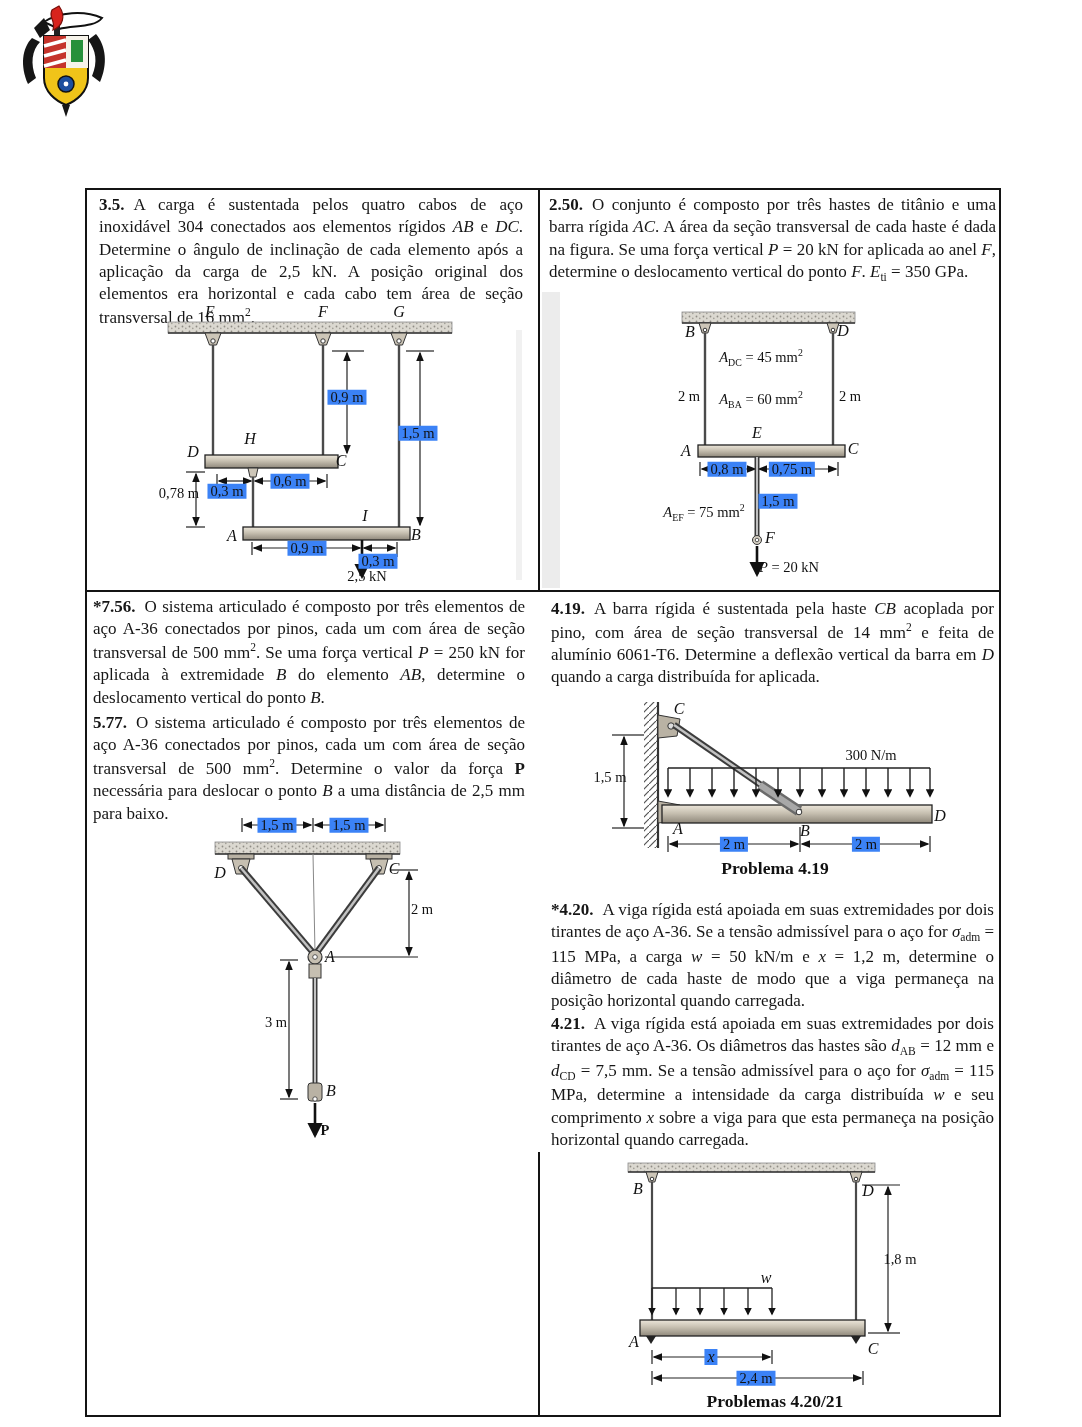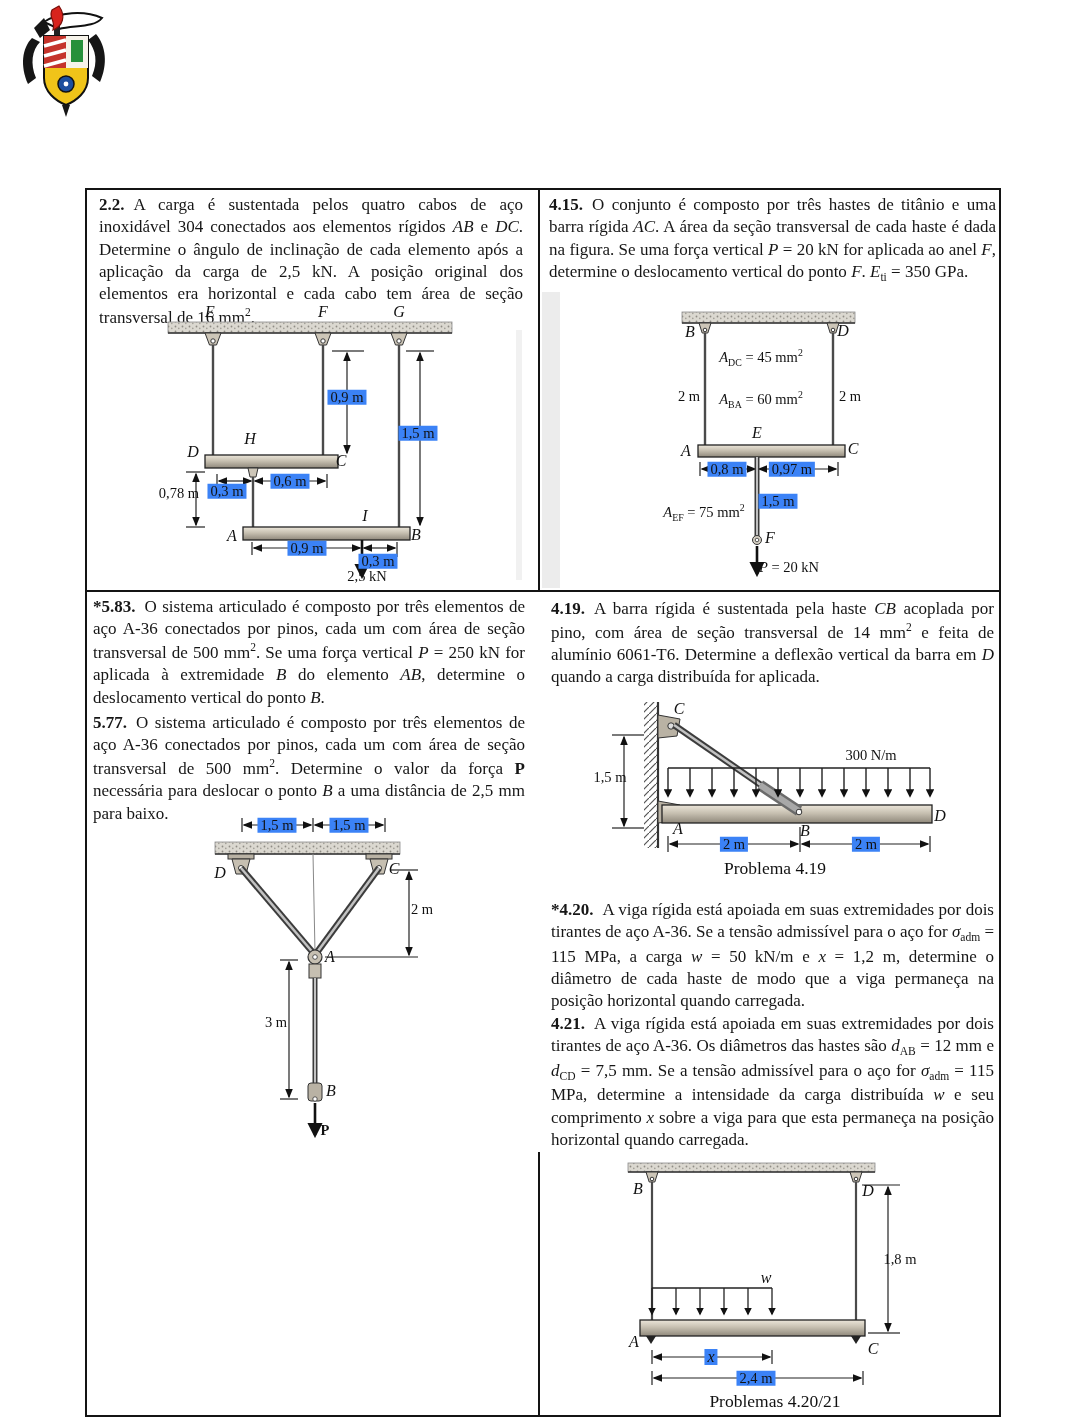--- a/index.html
+++ b/index.html
@@ -11,21 +11,21 @@
   .prob .num{font-weight:bold;margin-right:9px;}
   .prob sup,.prob sub,.lbl sup,.lbl sub{font-size:68%;}
   .prob i{font-style:italic;}
   .fig{position:absolute;}
   .fig svg{position:absolute;left:0;top:0;overflow:visible;}
   .lbl{position:absolute;transform:translate(-50%,-50%);font-size:14.5px;
        white-space:nowrap;color:#111;line-height:1;}
   .lbl.pt{font-style:italic;font-size:16px;}
   .lbl.bg{background:#3b82f6;padding:0 3px;}
   .lbl.bold{font-weight:bold;font-style:normal;}
-  .cap{position:absolute;font-weight:normal;font-size:17.5px;text-align:center;color:#111;}
+  .cap{position:absolute;font-weight:bold;font-size:17.5px;text-align:center;color:#111;}
 </style>
 </head>
 <body>
 
 <div class="page">
 
   <svg width="0" height="0" style="position:absolute">
     <defs>
       <pattern id="speck" width="7" height="5" patternUnits="userSpaceOnUse">
         <rect width="7" height="5" fill="#dbd8d0"></rect>
@@ -68,27 +68,27 @@
 
   <div class="noise" style="left:542px;top:292px;width:18px;height:296px;background:#ececec"></div>
   <div class="noise" style="left:516px;top:330px;width:6px;height:250px;background:#f1f1f1"></div>
 
   <div style="position:absolute;left:85px;top:188px;width:916px;height:1229px;border:2px solid #141414;box-sizing:border-box"></div>
   <div class="frame" style="left:538px;top:188px;width:2px;height:404px"></div>
   <div class="frame" style="left:85px;top:590px;width:916px;height:2px"></div>
   <div class="frame" style="left:538px;top:1152px;width:2px;height:265px"></div>
 
   <div class="prob" style="left:99px;top:194px;width:424px">
-    <span class="num">2.2.</span><span>A carga é sustentada pelos quatro cabos de aço inoxidável 304 conectados aos elementos rígidos <i>AB</i> e <i>DC</i>. Determine o ângulo de inclinação de cada elemento após a aplicação da carga de 2,5 kN. A posição original dos elementos era horizontal e cada cabo tem área de seção transversal de 16 mm<sup>2</sup>.</span>
+    <span class="num">3.5.</span><span>A carga é sustentada pelos quatro cabos de aço inoxidável 304 conectados aos elementos rígidos <i>AB</i> e <i>DC</i>. Determine o ângulo de inclinação de cada elemento após a aplicação da carga de 2,5 kN. A posição original dos elementos era horizontal e cada cabo tem área de seção transversal de 16 mm<sup>2</sup>.</span>
   </div>
   <div class="prob" style="left:549px;top:194px;width:447px">
-    <span class="num">4.15.</span><span>O conjunto é composto por três hastes de titânio e uma barra rígida <i>AC</i>. A área da seção transversal de cada haste é dada na figura. Se uma força vertical <i>P</i> = 20 kN for aplicada ao anel <i>F</i>, determine o deslocamento vertical do ponto <i>F</i>. <i>E</i><sub>ti</sub> = 350 GPa.</span>
+    <span class="num">2.50.</span><span>O conjunto é composto por três hastes de titânio e uma barra rígida <i>AC</i>. A área da seção transversal de cada haste é dada na figura. Se uma força vertical <i>P</i> = 20 kN for aplicada ao anel <i>F</i>, determine o deslocamento vertical do ponto <i>F</i>. <i>E</i><sub>ti</sub> = 350 GPa.</span>
   </div>
   <div class="prob" style="left:93px;top:596px;width:432px">
-    <span class="num">*5.83.</span><span>O sistema articulado é composto por três elementos de aço A-36 conectados por pinos, cada um com área de seção transversal de 500 mm<sup>2</sup>. Se uma força vertical <i>P</i> = 250 kN for aplicada à extremidade <i>B</i> do elemento <i>AB</i>, determine o deslocamento vertical do ponto <i>B</i>.</span>
+    <span class="num">*7.56.</span><span>O sistema articulado é composto por três elementos de aço A-36 conectados por pinos, cada um com área de seção transversal de 500 mm<sup>2</sup>. Se uma força vertical <i>P</i> = 250 kN for aplicada à extremidade <i>B</i> do elemento <i>AB</i>, determine o deslocamento vertical do ponto <i>B</i>.</span>
   </div>
   <div class="prob" style="left:93px;top:712px;width:432px">
     <span class="num">5.77.</span><span>O sistema articulado é composto por três elementos de aço A-36 conectados por pinos, cada um com área de seção transversal de 500 mm<sup>2</sup>. Determine o valor da força <b>P</b> necessária para deslocar o ponto <i>B</i> a uma distância de 2,5 mm para baixo.</span>
   </div>
   <div class="prob" style="left:551px;top:598px;width:443px">
     <span class="num">4.19.</span><span>A barra rígida é sustentada pela haste <i>CB</i> acoplada por pino, com área de seção transversal de 14 mm<sup>2</sup> e feita de alumínio 6061-T6. Determine a deflexão vertical da barra em <i>D</i> quando a carga distribuída for aplicada.</span>
   </div>
   <div class="prob" style="left:551px;top:899px;width:443px">
     <span class="num">*4.20.</span><span>A viga rígida está apoiada em suas extremidades por dois tirantes de aço A-36. Se a tensão admissível para o aço for <i>σ</i><sub>adm</sub> = 115 MPa, a carga <i>w</i> = 50 kN/m e <i>x</i> = 1,2 m, determine o diâmetro de cada haste de modo que a viga permaneça na posição horizontal quando carregada.</span>
   </div>
@@ -194,21 +194,21 @@
     <div class="lbl pt" style="left:30px;top:27px">B</div>
     <div class="lbl pt" style="left:183px;top:26px">D</div>
     <div class="lbl" style="left:101px;top:53px"><i>A</i><sub>DC</sub> = 45 mm<sup>2</sup></div>
     <div class="lbl" style="left:101px;top:95px"><i>A</i><sub>BA</sub> = 60 mm<sup>2</sup></div>
     <div class="lbl" style="left:29px;top:91px">2 m</div>
     <div class="lbl" style="left:190px;top:91px">2 m</div>
     <div class="lbl pt" style="left:26px;top:146px">A</div>
     <div class="lbl pt" style="left:193px;top:144px">C</div>
     <div class="lbl pt" style="left:97px;top:128px">E</div>
     <div class="lbl bg" style="left:67px;top:164px">0,8 m</div>
-    <div class="lbl bg" style="left:132px;top:164px">0,97 m</div>
+    <div class="lbl bg" style="left:132px;top:164px">0,75 m</div>
     <div class="lbl" style="left:44px;top:208px"><i>A</i><sub>EF</sub> = 75 mm<sup>2</sup></div>
     <div class="lbl bg" style="left:118px;top:196px">1,5 m</div>
     <div class="lbl pt" style="left:110px;top:233px">F</div>
     <div class="lbl" style="left:129px;top:262px"><i>P</i> = 20 kN</div>
   </div>
 
   <div class="fig" style="left:200px;top:815px;width:240px;height:335px">
     <svg width="240" height="335" viewBox="0 0 240 335">
       <g stroke="#222" stroke-width="1.2">
         <line x1="42" y1="3" x2="42" y2="17"></line>

